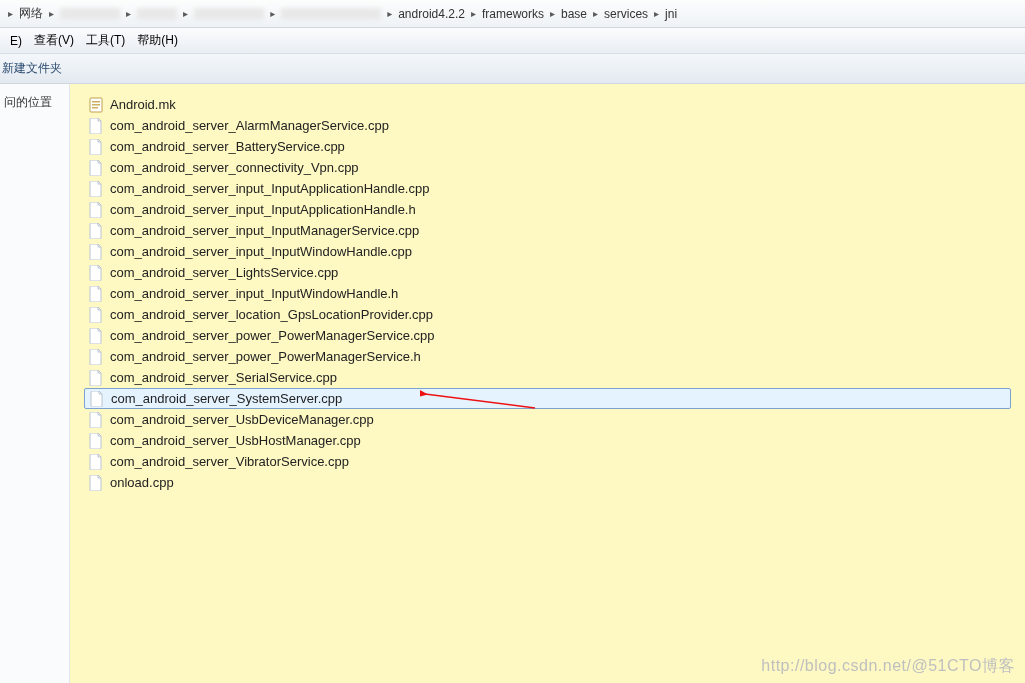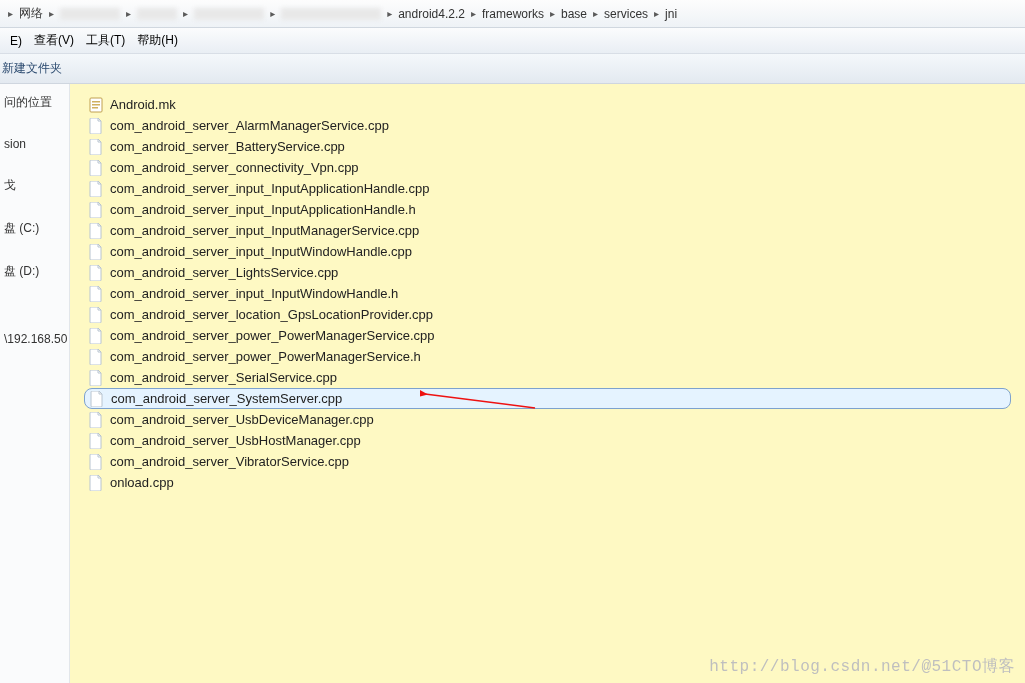--- a/index.html
+++ b/index.html
@@ -70,21 +70,21 @@
     height: calc(100% - 84px);
   }
   .sidebar {
     width: 70px;
     border-right: 1px solid #e2e6ea;
     background: #fafbfc;
     padding: 10px 4px;
     font-size: 12px;
     color: #333;
     display: flex;
-    flex-direction: column;
+    flex-direction: row;
     gap: 26px;
     overflow: hidden;
   }
   .sidebar-item { white-space: nowrap; }
   .filepane {
     flex: 1;
     padding: 10px 14px;
     overflow: auto;
     position: relative;
     background: #fef9c3;
@@ -96,21 +96,21 @@
     gap: 6px;
     font-size: 13px;
     color: #222;
     padding: 0 4px;
     cursor: default;
     white-space: nowrap;
   }
   .file-row.selected {
     background: #e5f3ff;
     border: 1px solid #7da2ce;
-    border-radius: 8px;
+    border-radius: 2px;
   }
   .file-row .ico {
     width: 16px;
     height: 16px;
     display: flex;
     align-items: center;
     justify-content: center;
   }
   .ico-page svg { width: 14px; height: 16px; }
   .arrow-annot {
@@ -118,21 +118,21 @@
     left: 350px;
     top: 302px;
     pointer-events: none;
   }
   .watermark {
     position: absolute;
     right: 10px;
     bottom: 6px;
     color: #bfbfbf;
     font-size: 16px;
-    font-family: Liberation Mono, monospace;
+    font-family: Liberation Sans, sans-serif;
     letter-spacing: 0.5px;
   }
 </style>
 </head>
 <body>
 
 <div class="addressbar">
   <span class="crumb-sep">▸</span>
   <span class="crumb">网络</span>
   <span class="crumb-sep">▸</span>

